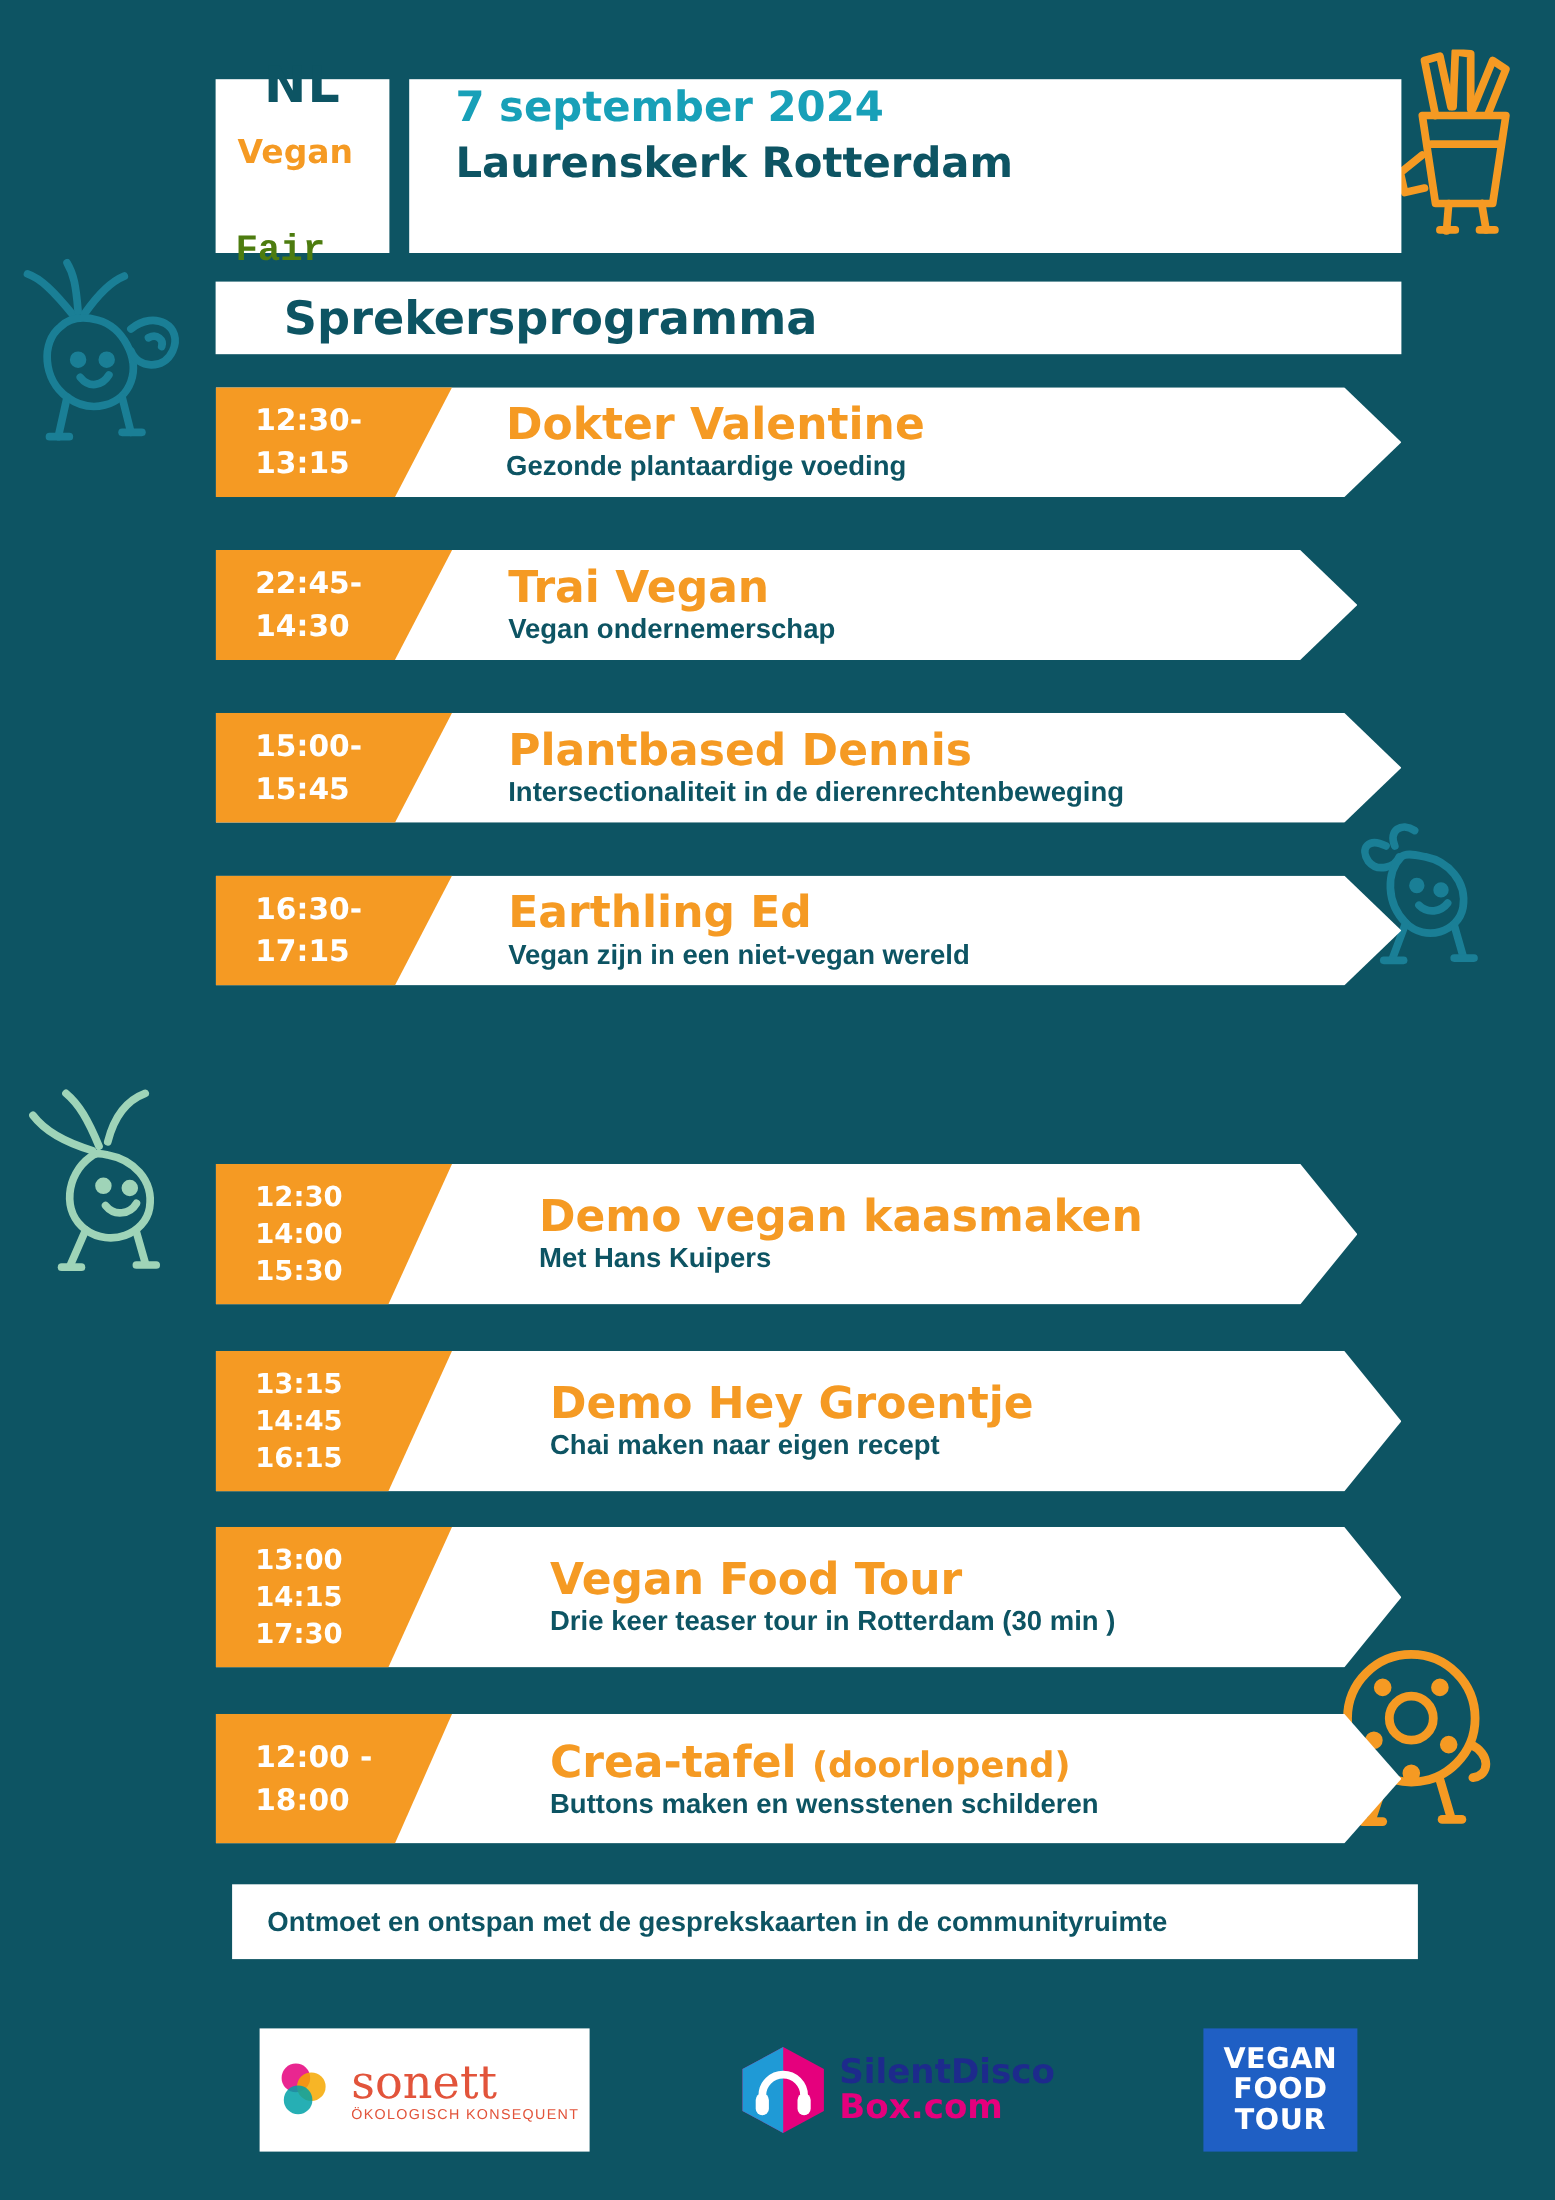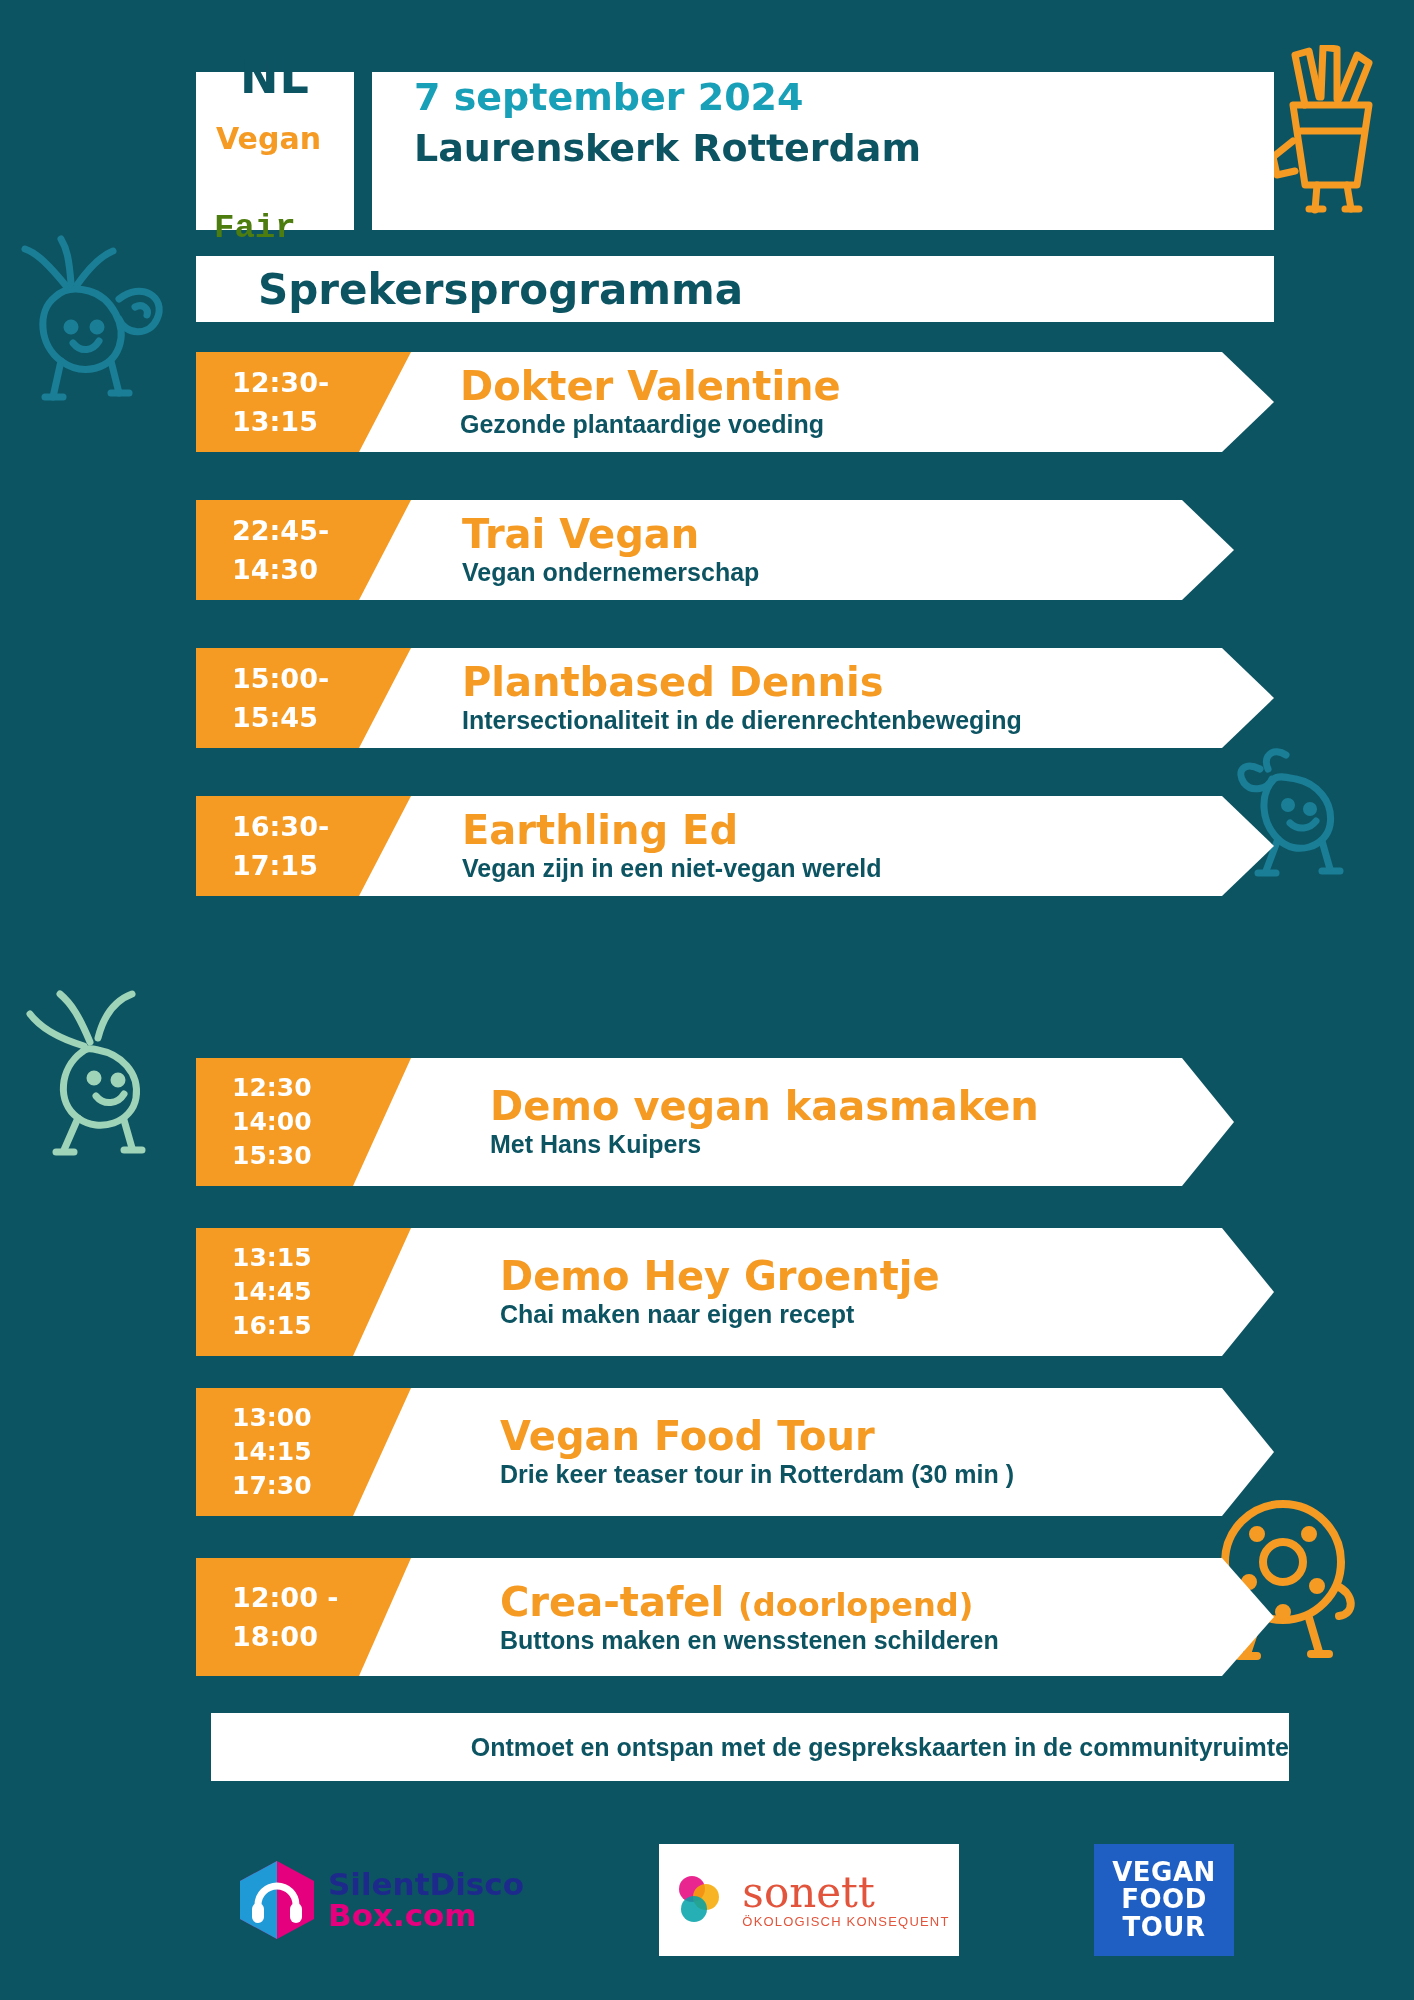--- a/index.html
+++ b/index.html
@@ -181,21 +181,20 @@
   }
 
   
   #footer-note {
     position: absolute;
     left: 211px; top: 1713px;
     width: 1078px; height: 68px;
     background: #ffffff;
     display: flex; align-items: center;
     padding-left: 32px;
-    justify-content: flex-end;
   }
   #footer-note span {
     font-family: "Liberation Sans", sans-serif;
     font-weight: bold;
     font-size: 25px;
     color: #0d5463;
   }
 
   
   .sponsors {
@@ -466,48 +465,48 @@
     </div>
     <div class="row-sub">Buttons maken en wensstenen schilderen</div>
   </div>
 
   <div id="footer-note">
     <span>Ontmoet en ontspan met de gesprekskaarten in de communityruimte</span>
   </div>
 
   <div class="sponsors">
 
+    <div class="sponsor" id="sponsor-sonett">
+      <svg width="62" height="62" viewBox="0 0 62 62">
+        <circle cx="24" cy="20" r="13" fill="#e5007d" opacity="0.85"></circle>
+        <circle cx="38" cy="28" r="13" fill="#f6a800" opacity="0.85"></circle>
+        <circle cx="26" cy="40" r="13" fill="#00a1a7" opacity="0.85"></circle>
+      </svg>
+      <div class="sonett-text">
+        <div class="sonett-name">sonett</div>
+        <div class="sonett-tag">ÖKOLOGISCH KONSEQUENT</div>
+      </div>
+    </div>
+
     <div class="sponsor" id="sponsor-silentdisco">
       <div class="sdb-mark">
         <svg viewBox="0 0 82 82" width="82" height="82">
           <polygon points="41,2 78,22 78,60 41,80 4,60 4,22" fill="#e5007d"></polygon>
           <polygon points="41,2 41,80 4,60 4,22" fill="#1f9ad6"></polygon>
           <path d="M22 46 a19 19 0 0 1 38 0" fill="none" stroke="#ffffff" stroke-width="7"></path>
           <rect x="16" y="44" width="12" height="20" rx="6" fill="#ffffff"></rect>
           <rect x="54" y="44" width="12" height="20" rx="6" fill="#ffffff"></rect>
         </svg>
       </div>
       <div class="sdb-text">
         <div class="sdb-t1">SilentDisco</div>
         <div class="sdb-t2">Box.com</div>
       </div>
     </div>
 
-    <div class="sponsor" id="sponsor-sonett">
-      <svg width="62" height="62" viewBox="0 0 62 62">
-        <circle cx="24" cy="20" r="13" fill="#e5007d" opacity="0.85"></circle>
-        <circle cx="38" cy="28" r="13" fill="#f6a800" opacity="0.85"></circle>
-        <circle cx="26" cy="40" r="13" fill="#00a1a7" opacity="0.85"></circle>
-      </svg>
-      <div class="sonett-text">
-        <div class="sonett-name">sonett</div>
-        <div class="sonett-tag">ÖKOLOGISCH KONSEQUENT</div>
-      </div>
-    </div>
-
     <div class="sponsor" id="sponsor-vft">
       <div>VEGAN</div>
       <div>FOOD</div>
       <div>TOUR</div>
     </div>
 
   </div>
 
 </div>
 

